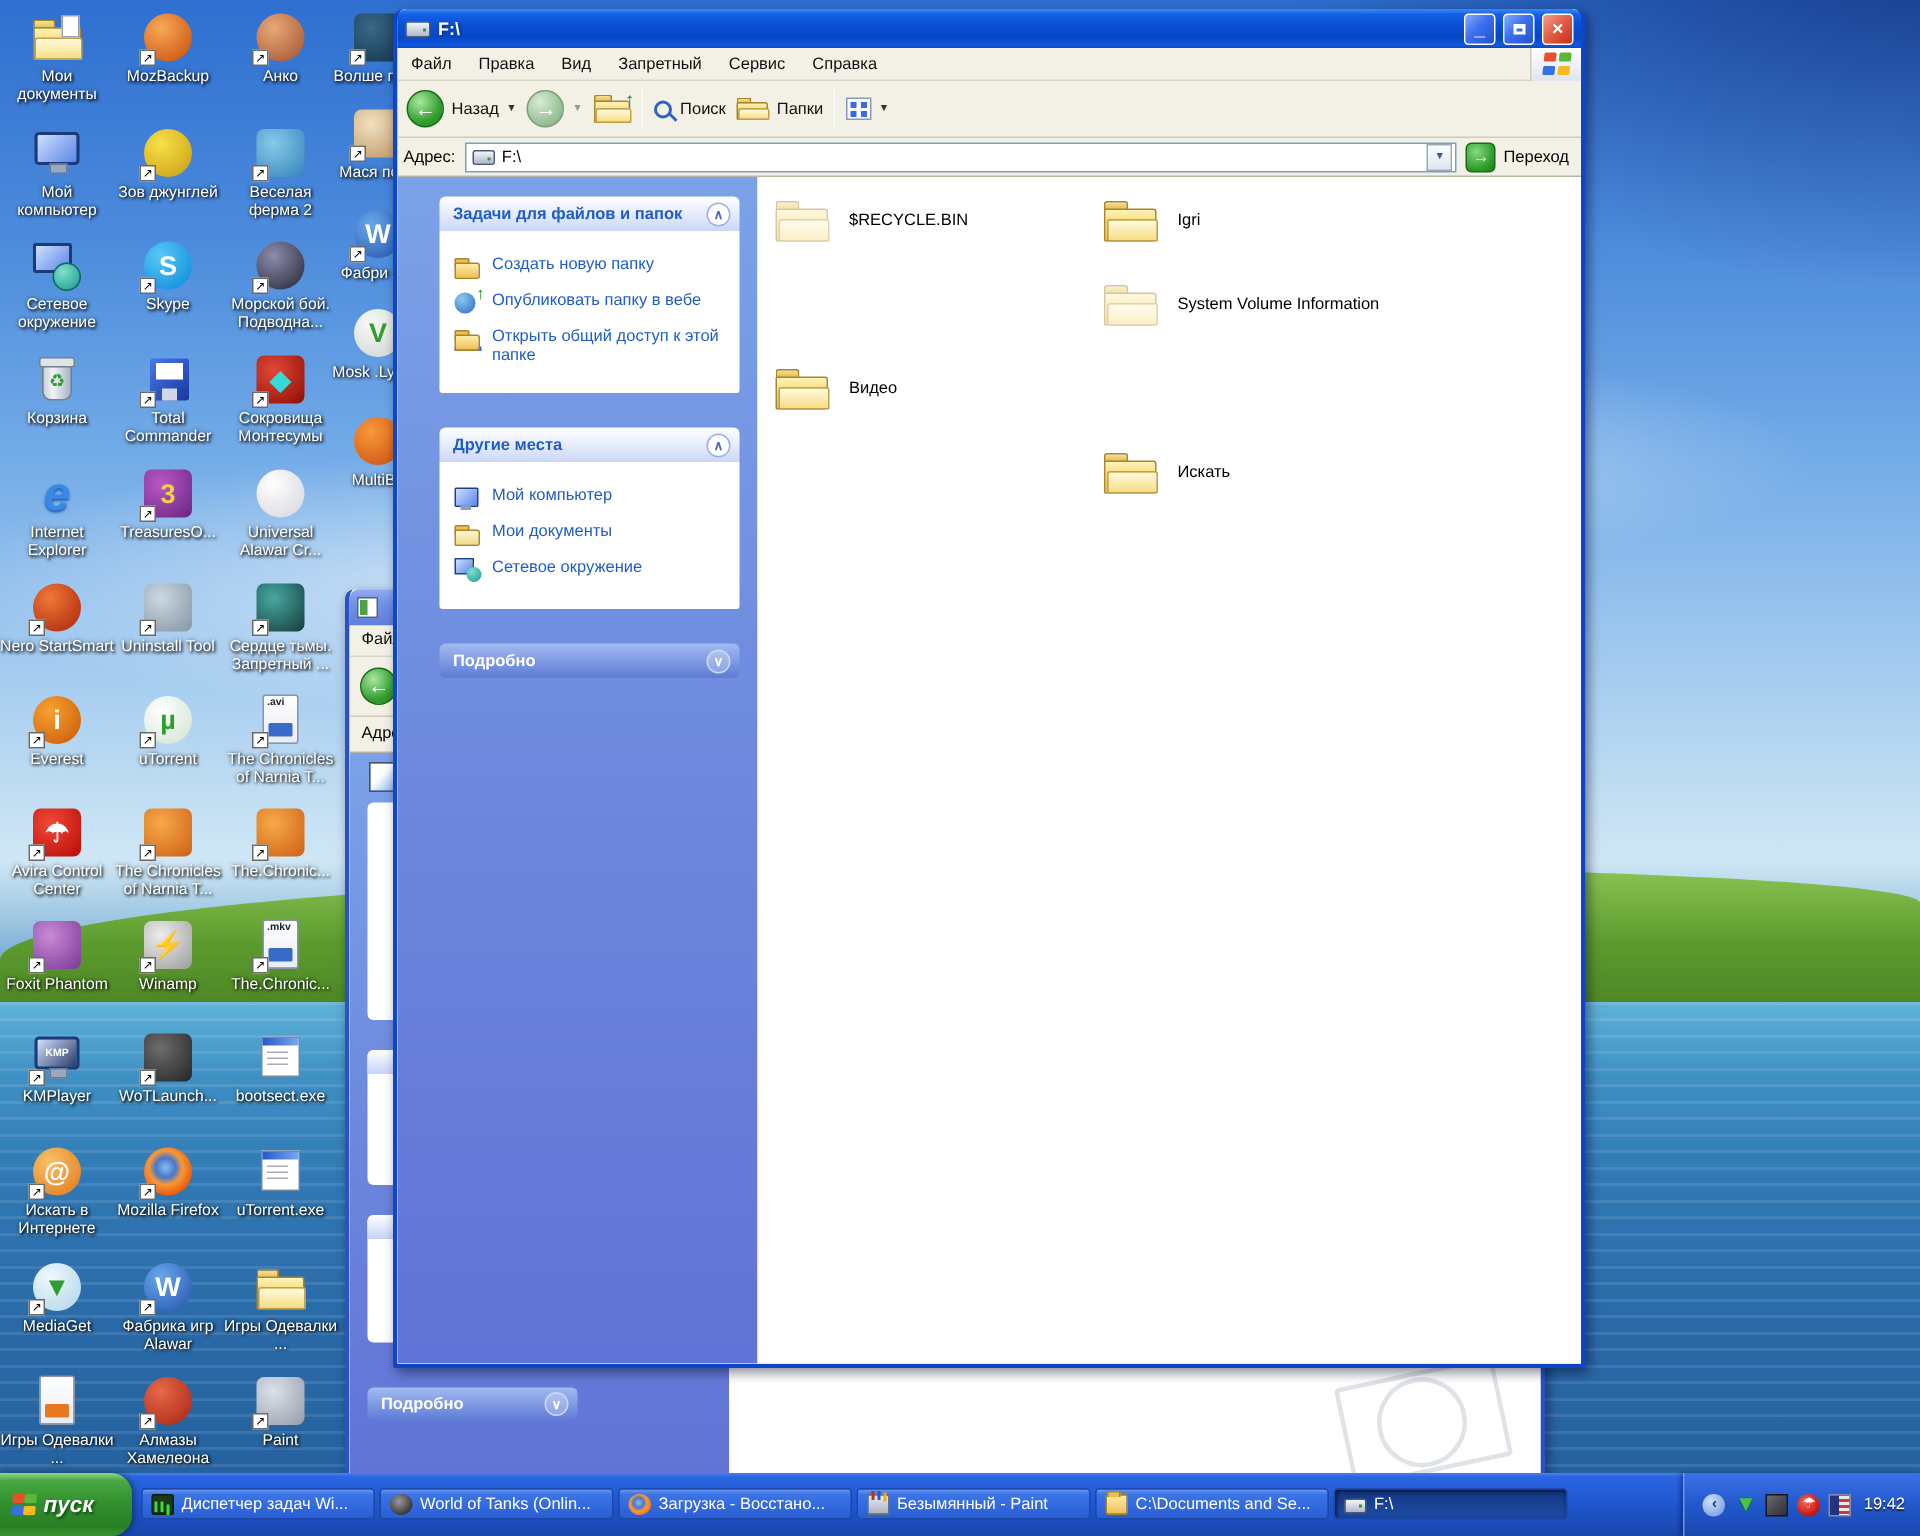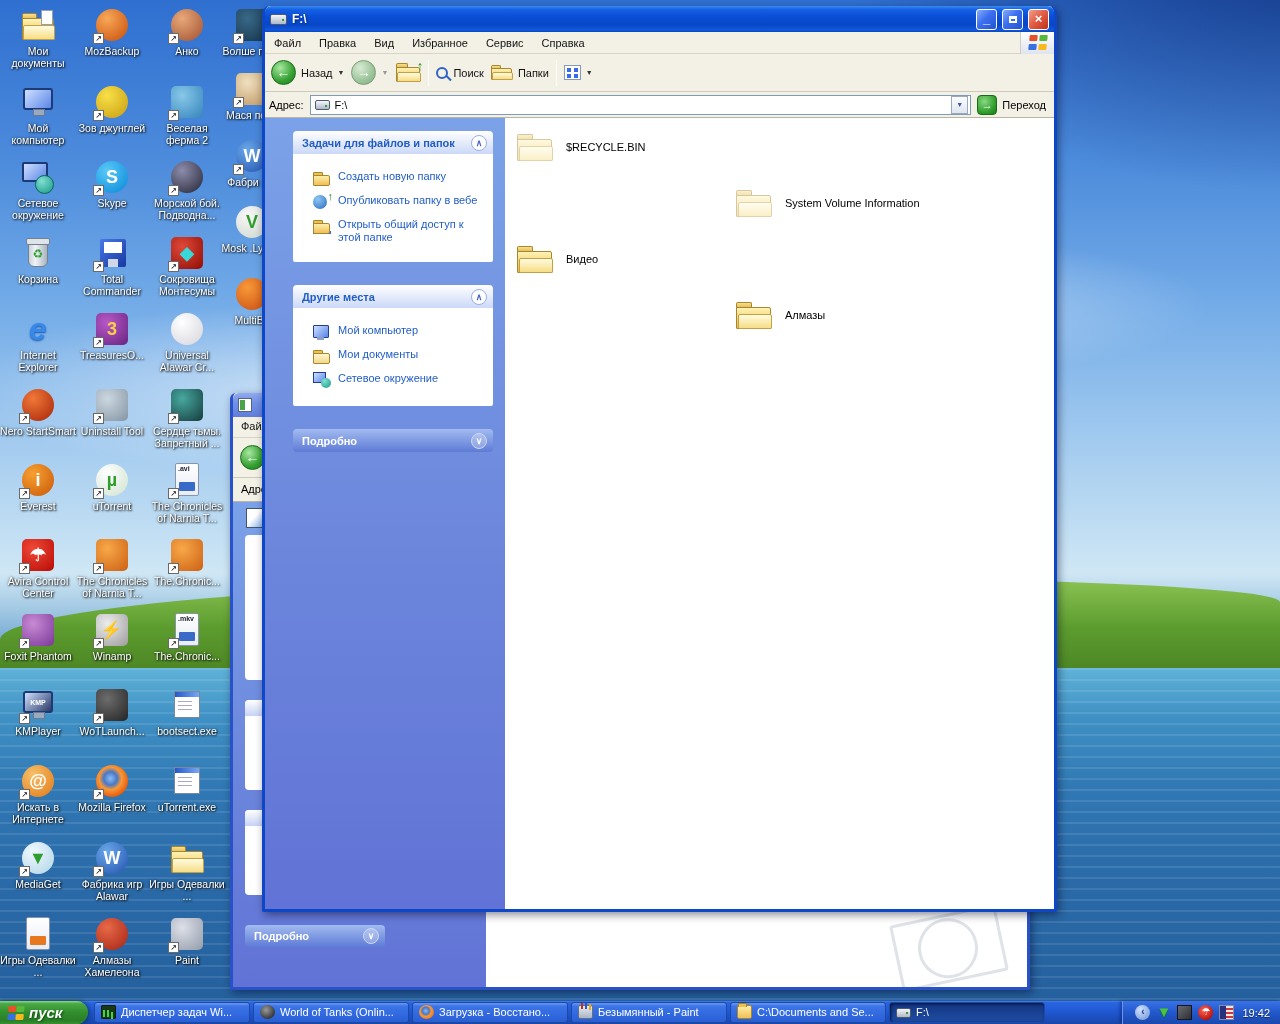--- a/index.html
+++ b/index.html
@@ -131,21 +131,21 @@
     background:linear-gradient(180deg,#7ba2e8 0%,#6c86dc 55%,#6173d6 100%);}
   .tp-panel{margin-bottom:23px;margin-left:16px;}
   .tp-head{height:23px;border-radius:4px 4px 0 0;display:flex;align-items:center;justify-content:space-between;
     padding:0 6px 0 9px;background:linear-gradient(180deg,#fff 0%,#cbd8f8 100%);}
   .tp-head .tp-title{color:#215dc6;font-weight:bold;font-size:11px;}
   .tp-chev{width:16px;height:16px;border-radius:50%;background:#fff;border:1px solid #98b0e8;color:#4868c8;
     font-size:9px;line-height:14px;text-align:center;font-weight:bold;}
   .tp-panel.collapsed .tp-head{background:linear-gradient(180deg,#a2bbf0 0%,#5e7bd6 100%);border-radius:4px;}
   .tp-panel.collapsed .tp-title{color:#fff;}
   .tp-panel.collapsed .tp-chev{background:rgba(255,255,255,.25);border-color:#cdd8f4;color:#fff;}
-  .tp-body{background:#fff;border-radius:0 0 2px 2px;padding:8px 6px 10px 20px;}
+  .tp-body{background:#fff;border-radius:0 0 2px 2px;padding:8px 6px 10px 10px;}
   .tp-item{display:flex;align-items:flex-start;gap:7px;margin:8px 0;font-size:11px;line-height:13px;color:#215dc6;cursor:pointer;}
   .tp-ic{width:18px;height:16px;position:relative;flex:none;}
   .mini-folder::before,.mini-new-folder::before,.mini-share-folder::before,.mini-my-documents::before{
     content:"";position:absolute;left:0;top:2px;width:8px;height:4px;background:#eec04e;border:1px solid #a8852f;border-radius:1px 1px 0 0;}
   .mini-folder::after,.mini-new-folder::after,.mini-share-folder::after,.mini-my-documents::after{
     content:"";position:absolute;left:0;top:5px;width:15px;height:9px;background:linear-gradient(#ffedaa,#eec054);
     border:1px solid #a8852f;border-radius:1px 2px 2px 1px;}
   .mini-share-folder{border-bottom:3px solid #3a6ae8;}
   .mini-my-documents::after{background:linear-gradient(#fff6d0,#f2d888);}
   .mini-publish-web::before{content:"";position:absolute;left:0;top:1px;width:14px;height:14px;border-radius:50%;
@@ -186,21 +186,21 @@
   .bg-details{position:absolute;left:12px;width:140px;height:22px;border-radius:4px;display:flex;align-items:center;
     justify-content:space-between;padding:0 6px 0 9px;background:linear-gradient(180deg,#a2bbf0 0%,#5e7bd6 100%);}
   .bg-details span{color:#fff;font-weight:bold;font-size:11px;}
   .bg-details .tp-chev{background:rgba(255,255,255,.25);border-color:#cdd8f4;color:#fff;}
   .wm{position:absolute;left:662px;top:412px;width:108px;height:68px;border:3px solid rgba(185,192,205,.45);
     transform:rotate(-12deg);border-radius:3px;}
   .wm::after{content:"";position:absolute;left:20px;top:1px;width:54px;height:54px;border:3px solid rgba(185,192,205,.45);
     border-radius:50%;}
 
   
-  #taskbar{position:absolute;left:0;right:0;bottom:0;height:23px;z-index:10;
+  #taskbar{position:absolute;left:0;right:0;bottom:0;height:42px;z-index:10;
     background:linear-gradient(180deg,#4a80ee 0%,#2a66e2 6%,#2058d2 45%,#1a4ab4 88%,#1razor846a8 100%);
     background:linear-gradient(180deg,#4a80ee 0%,#2a66e2 6%,#2058d2 45%,#1a4ab4 88%,#1846a8 100%);
     display:flex;align-items:stretch;}
   #start-btn{width:88px;border-radius:0 14px 14px 0;display:flex;align-items:center;gap:5px;padding:0 14px 0 8px;
     background:linear-gradient(180deg,#8fd68a 0%,#4aa844 12%,#318e2d 50%,#2a7f27 85%,#36932f 100%);
     box-shadow:2px 0 4px rgba(0,20,0,.4);color:#fff;font-weight:bold;font-style:italic;font-size:15px;
     text-shadow:1px 1px 2px #0a4a0a;}
   #start-btn .winflag{width:16px;height:14px;}
   #task-buttons{flex:1;display:flex;align-items:center;gap:3px;padding:2px 2px 3px 6px;min-width:0;}
   .tb-btn{width:156px;height:21px;border-radius:3px;display:flex;align-items:center;gap:5px;padding:0 6px;
@@ -624,21 +624,21 @@
     <span class="t-text">F:\</span>
     <span class="cap-btn">_</span>
     <span class="cap-btn max"><i></i></span>
     <span class="cap-btn close">×</span>
   </div>
   <div class="fx-menu">
     <div class="items" id="fx-menu-items">
         <span class="mi">Файл</span>
         <span class="mi">Правка</span>
         <span class="mi">Вид</span>
-        <span class="mi">Избранное</span>
+        <span class="mi">Запретный</span>
         <span class="mi">Сервис</span>
         <span class="mi">Справка</span>
       </div>
     <div class="win-logo-box">
       <span class="winflag">
           <i class="q1"></i>
           <i class="q2"></i>
           <i class="q3"></i>
           <i class="q4"></i>
         </span>
@@ -760,39 +760,49 @@
         <div class="folder-item" style="left: 11px; top: 121px;">
           <div class="fi-icon">
             <span class="xp-folder">
               <i class="f-tab"></i>
               <i class="f-body"></i>
               <i class="f-front"></i>
             </span>
           </div>
           <span class="fi-name">Видео</span>
         </div>
+        <div class="folder-item" style="left: 230px; top: 9px;">
+          <div class="fi-icon">
+            <span class="xp-folder">
+              <i class="f-tab"></i>
+              <i class="f-body"></i>
+              <i class="f-front"></i>
+            </span>
+          </div>
+          <span class="fi-name">Igri</span>
+        </div>
         <div class="folder-item faded" style="left: 230px; top: 65px;">
           <div class="fi-icon">
             <span class="xp-folder">
               <i class="f-tab"></i>
               <i class="f-body"></i>
               <i class="f-front"></i>
             </span>
           </div>
           <span class="fi-name">System Volume Information</span>
         </div>
         <div class="folder-item" style="left: 230px; top: 177px;">
           <div class="fi-icon">
             <span class="xp-folder">
               <i class="f-tab"></i>
               <i class="f-body"></i>
               <i class="f-front"></i>
             </span>
           </div>
-          <span class="fi-name">Алмазы</span>
+          <span class="fi-name">Искать</span>
         </div>
       </div>
   </div>
 </div>
 
 <div id="taskbar">
   <div id="start-btn">
     <span class="winflag">
       <i class="q1"></i>
         <i class="q2"></i>

